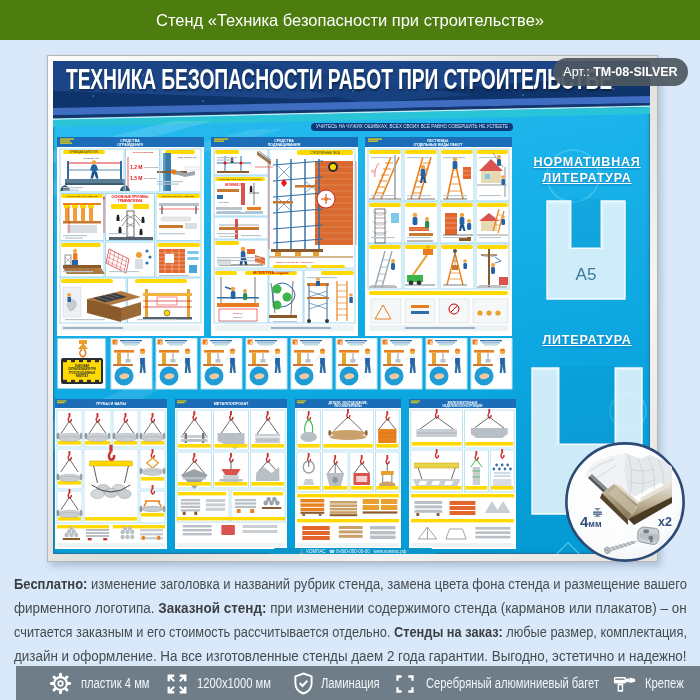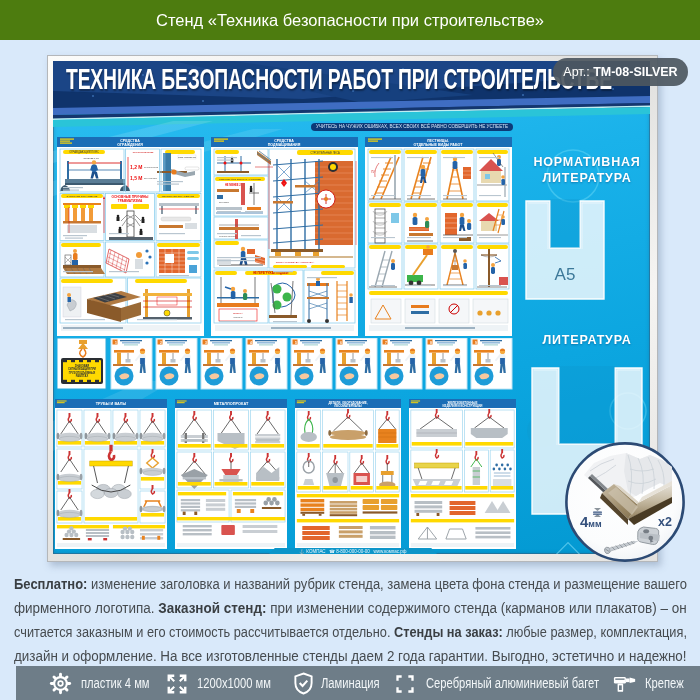--- a/index.html
+++ b/index.html
@@ -16,21 +16,21 @@
      border:1px solid #b4b7ba;box-shadow:3px 4px 7px rgba(90,110,140,0.35);}
   #standin{left:53px;top:61px;width:597px;height:493px;overflow:hidden;
      background:linear-gradient(168deg,#2fc0f2 0%,#1ab2ea 32%,#0ca6e0 65%,#0399d2 100%);box-shadow:inset 0 0 0 1px rgba(60,85,110,0.45), inset 0 0 4px rgba(30,60,100,0.35);}
   #head{left:0;top:0;width:597px;height:47px;background:#0f336b;}
   #title{left:-87px;top:2px;width:597px;text-align:center;color:#fff;font-weight:bold;
      font-size:29px;letter-spacing:-0.2px;transform:scale(0.665,1);transform-origin:center top;
      text-shadow:1px 2px 2px rgba(0,0,0,0.35);white-space:nowrap;}
   #motto{left:258px;top:62px;width:202px;height:8px;background:#0d3a78;border-radius:4px;
      color:#d5e6f8;font-size:4.6px;text-align:center;line-height:8px;white-space:nowrap;}
   .techno{color:#fff;font-weight:bold;text-align:center;letter-spacing:0.8px;
-    text-shadow:0 1px 2px rgba(0,60,110,0.45);}
+    text-shadow:0 1px 2px rgba(0,60,110,0.45);text-decoration:underline;}
   #badge{left:553px;top:58px;width:135px;height:28px;border-radius:14px;
     background:rgba(77,87,96,0.92);color:#fff;font-size:12.5px;line-height:28px;text-align:center;}
   #txt{left:14px;top:572px;width:673px;color:#464b4f;font-size:14px;line-height:24px;}
   #txt div{white-space:nowrap;transform-origin:left center;}
   #txt b{color:#3a3f43;}
 </style>
 </head>
 <body>
   <div id="topbar" class="abs">Стенд «Техника безопасности при строительстве»</div>
 
@@ -767,21 +767,21 @@
           <rect x="114" y="100" width="22" height="1.1"></rect>
         <rect x="6" y="148" width="24" height="1.1"></rect>
           <rect x="42" y="148" width="24" height="1.1"></rect>
           <rect x="78" y="148" width="24" height="1.1"></rect>
           <rect x="114" y="148" width="22" height="1.1"></rect>
       </g>
     </svg>
     </div>
 
     <div class="techno abs" style="left:474px;top:93px;width:120px;font-size:12.5px;line-height:16px;">НОРМАТИВНАЯ<br>ЛИТЕРАТУРА</div>
-    <div class="abs" style="left:470px;top:138px;">
+    <div class="abs" style="left:491px;top:138px;">
       <svg width="84" height="104" viewBox="0 0 84 104">
         <path d="M3,2 h24 v47 h30 V2 h24 v98 H3 z" fill="#f0f8fd" fill-opacity="0.85"></path>
         <path d="M3,2 h24 v47 h30 V2 h24 v98 H3 z" fill="none" stroke="#ffffff" stroke-opacity="0.95" stroke-width="1.4"></path>
         <rect x="27" y="0" width="30" height="49" fill="#0e95cc" opacity="0.3"></rect>
         <path d="M5,4 h20 v46 M59,50 V4 h20" fill="none" stroke="#ffffff" stroke-opacity="0.5" stroke-width="1"></path>
         <text x="42" y="81" font-size="17" fill="#3c7899" text-anchor="middle" font-family="Liberation Sans">A5</text>
       </svg>
     </div>
     <div class="techno abs" style="left:474px;top:272px;width:120px;font-size:12.5px;">ЛИТЕРАТУРА</div>
     <div class="abs" style="left:476px;top:305px;">

